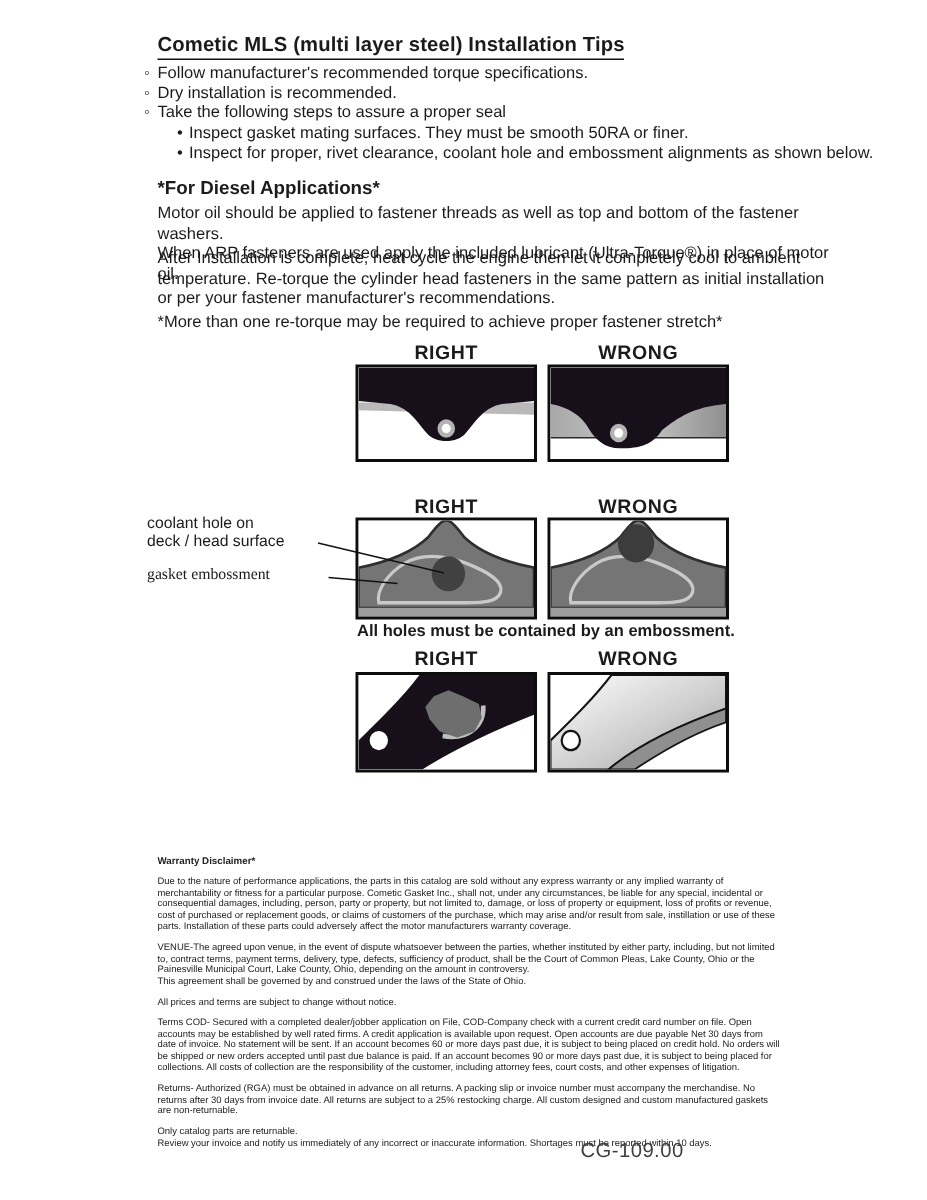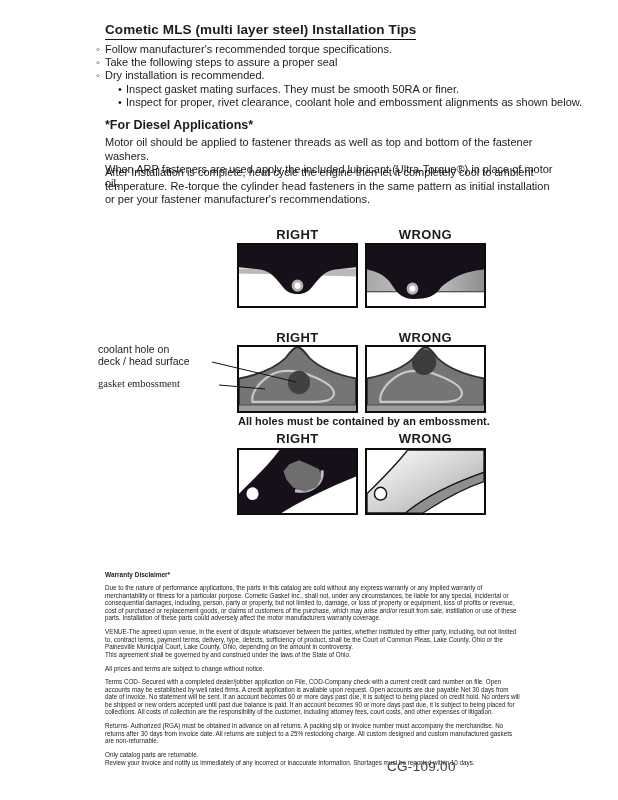--- a/index.html
+++ b/index.html
@@ -38,32 +38,33 @@
 </style>
 </head>
 <body>
 
 <div class="page">
 
   <div class="abs page-title">Cometic MLS (multi layer steel) Installation Tips</div>
 
   <div class="abs intro">
     <div class="row"><span class="b">◦</span><span>Follow manufacturer's recommended torque specifications.</span></div>
+    <div class="row"><span class="b">◦</span><span>Dry installation is recommended.</span></div>
     <div class="row"><span class="b">◦</span><span>Take the following steps to assure a proper seal</span></div>
-    <div class="row"><span class="b">◦</span><span>Dry installation is recommended.</span></div>
     <div class="row sub"><span class="sb">•</span><span>Inspect gasket mating surfaces.  They must be smooth 50RA or finer.</span></div>
     <div class="row sub"><span class="sb">•</span><span>Inspect for proper, rivet clearance, coolant hole and embossment alignments as shown below.</span></div>
   </div>
 
   <div class="abs diesel-heading">*For Diesel Applications*</div>
   <div class="abs body-par p-oil">Motor oil should be applied to fastener threads as well as top and bottom of the fastener washers.
 When ARP fasteners are used apply the included lubricant (Ultra-Torque®) in place of motor oil.</div>
   <div class="abs body-par p-heat">After Installation is complete, heat cycle the engine then let it completely cool to ambient
 temperature. Re-torque the cylinder head fasteners in the same pattern as initial installation
 or per your fastener manufacturer's recommendations.</div>
+  <div class="abs body-par p-note">*More than one re-torque may be required to achieve proper fastener stretch*</div>
 
   <div class="abs dg-hdr" style="left:237px;top:227px;">RIGHT</div>
   <div class="abs dg-hdr" style="left:365px;top:227px;">WRONG</div>
 
   <div class="abs panel" style="left:237px;top:243px;height:65px;">
     <svg viewBox="0 0 121 60" preserveAspectRatio="none">
       <rect width="121" height="60" fill="#ffffff"></rect>
       <polygon points="0,23 121,23 121,31 0,28" fill="#b9b9b9"></polygon>
       <path d="M0,0 H121 V22 L99,24 C87,26 82,34 74,43 C68,50 53,50 47,43 C39,34 34,26 22,24 L0,22 Z" fill="#17101b"></path>
       <circle cx="60.5" cy="40" r="6.8" fill="#b3b3b3" stroke="#17101b" stroke-width="1.5"></circle>

